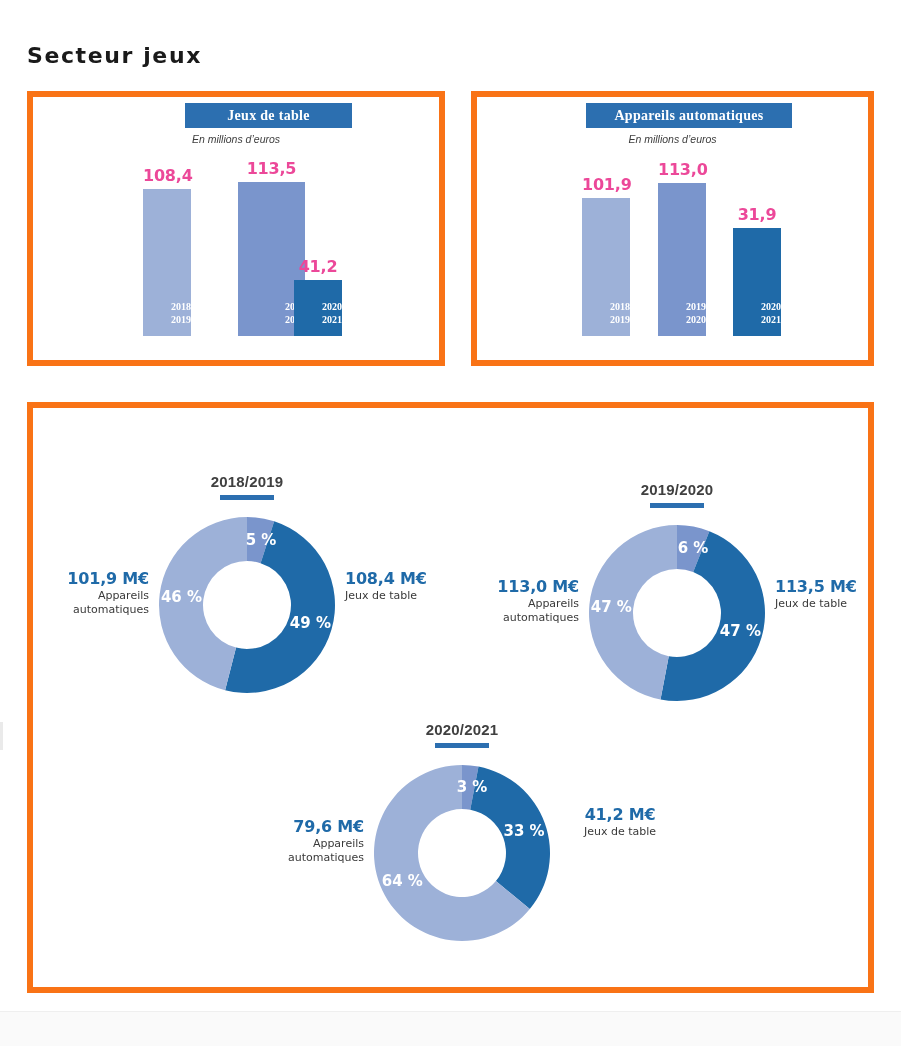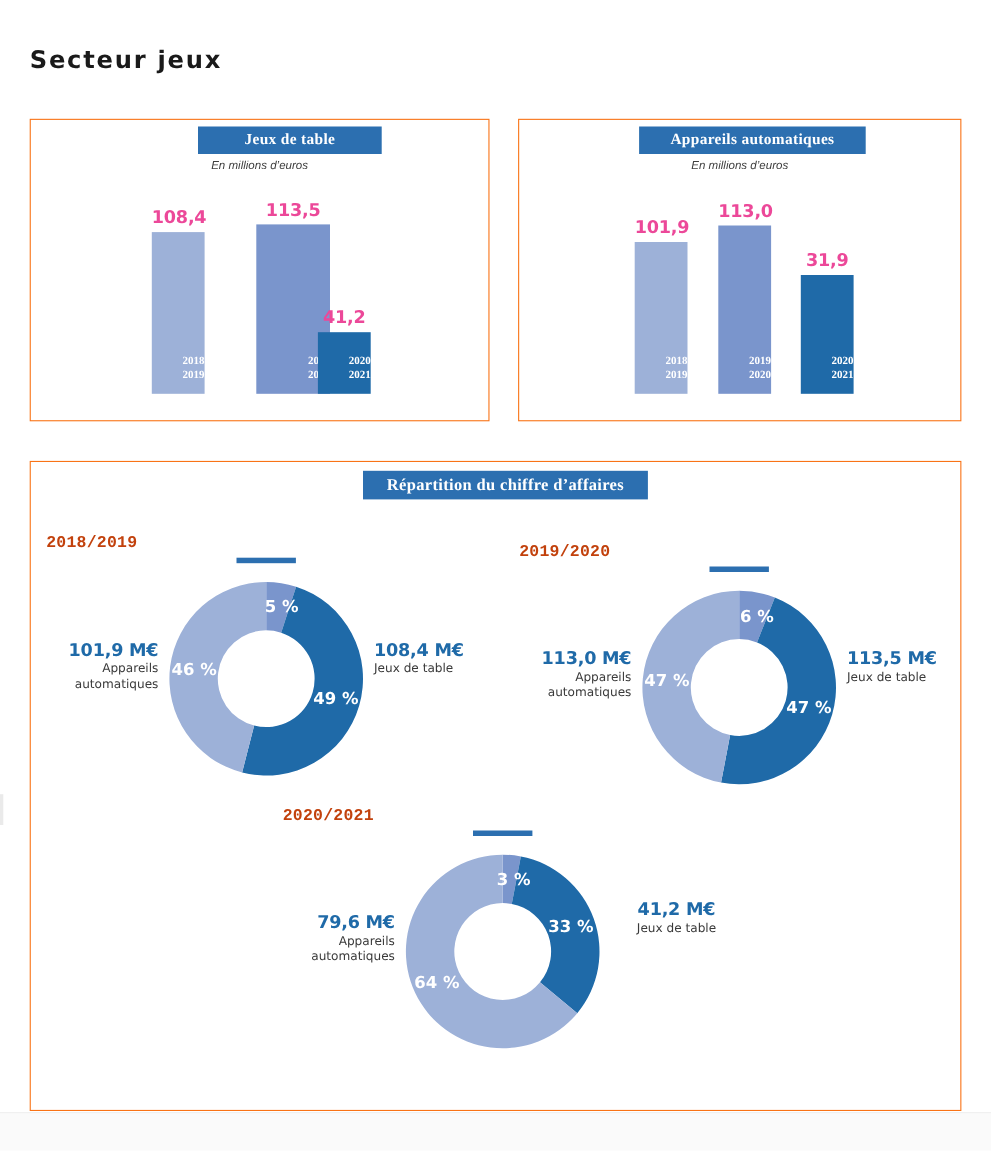--- a/index.html
+++ b/index.html
@@ -16,24 +16,23 @@
   .page-title{
     position:absolute;left:27px;top:28px;
     font-size:22px;font-weight:bold;color:#1a1a1a;
     letter-spacing:1.6px;
     font-family:"DejaVu Sans", sans-serif;
   }
 
   
   .panel{
     position:absolute;
-    border:1px solid #f97316;
+    border:6px solid #f97316;
     background:#ffffff;
     box-sizing:border-box;
-    margin-top:17px;
   }
   .panel-bar{
     position:absolute;
     background:#2c6fb0;
     color:#ffffff;
     font-family:"Liberation Serif", serif;
     font-weight:bold;
     text-align:center;
     line-height:1;
     display:flex;align-items:center;justify-content:center;
@@ -61,23 +60,23 @@
   }
   .bar-years{
     position:absolute;bottom:10px;width:100%;text-align:right;
     color:#ffffff;font-size:10px;font-weight:bold;line-height:1.25;
     font-family:Liberation Serif, serif;
   }
 
   
   .donut-block{position:absolute;}
   .donut-year{
-    position:absolute;width:100%;text-align:left;
-    font-size:15px;font-weight:bold;color:#c2410c;
-    font-family:Liberation Mono, monospace;
+    position:absolute;width:100%;text-align:center;
+    font-size:15px;font-weight:bold;color:#404040;
+    font-family:Liberation Sans, sans-serif;
     letter-spacing:.2px;
   }
   .donut-rule{
     position:absolute;height:5px;background:#2c6fb0;
     left:50%;transform:translateX(-50%);width:54px;
   }
   .donut-wrap{position:absolute;}
   .donut-svg{display:block;}
   .slice-label{
     font-family:"DejaVu Sans", sans-serif;
@@ -153,21 +152,20 @@
         </div>
         <div class="bar-col" style="left: 256px; width: 48px; bottom: 24px; height: 108px;">
           <div class="bar-rect" style="height: 108px; background: rgb(31, 106, 168);"></div>
           <div class="bar-value" style="bottom: 112px;">31,9</div>
           <div class="bar-years"><span>2020</span><br><span>2021</span></div>
         </div>
       </div>
   </div>
 
   <div class="panel" id="panel-donuts" style="left:27px;top:402px;width:847px;height:591px;">
-    <div class="panel-bar" style="left:302px;top:8px;width:259px;height:26px;font-size:15px;">Répartition du chiffre d’affaires</div>
 
     <div class="donut-block" id="donut-0" style="left:14px;top:65px;width:400px;height:260px;">
       <div class="donut-year" style="top:0;">2018/2019</div>
       <div class="donut-rule" style="top:22px;"></div>
       <div class="donut-wrap" id="donutwrap-0" style="left:110px;top:42px;width:180px;height:180px;">
           <svg class="donut-svg" width="180" height="180" viewBox="0 0 180 180">
             <path d="M 90 2 A 88 88 0 0 1 117.19349550499538 6.307026566026494 L 103.59674775249769 48.15351328301325 A 44 44 0 0 0 90 46 Z" fill="#7a95cc"></path>
             <path d="M 117.19349550499538 6.307026566026494 A 88 88 0 0 1 68.11528992949277 175.23531817931953 L 79.05764496474639 132.61765908965975 A 44 44 0 0 0 103.59674775249769 48.15351328301325 Z" fill="#1f6aa8"></path>
             <path d="M 68.11528992949277 175.23531817931953 A 88 88 0 0 1 89.99999999999999 2 L 89.99999999999999 46 A 44 44 0 0 0 79.05764496474639 132.61765908965975 Z" fill="#9db1d8"></path>
             <text x="104.01180576257478" y="29.787946201911183" text-anchor="middle" class="slice-label">5 %</text>

